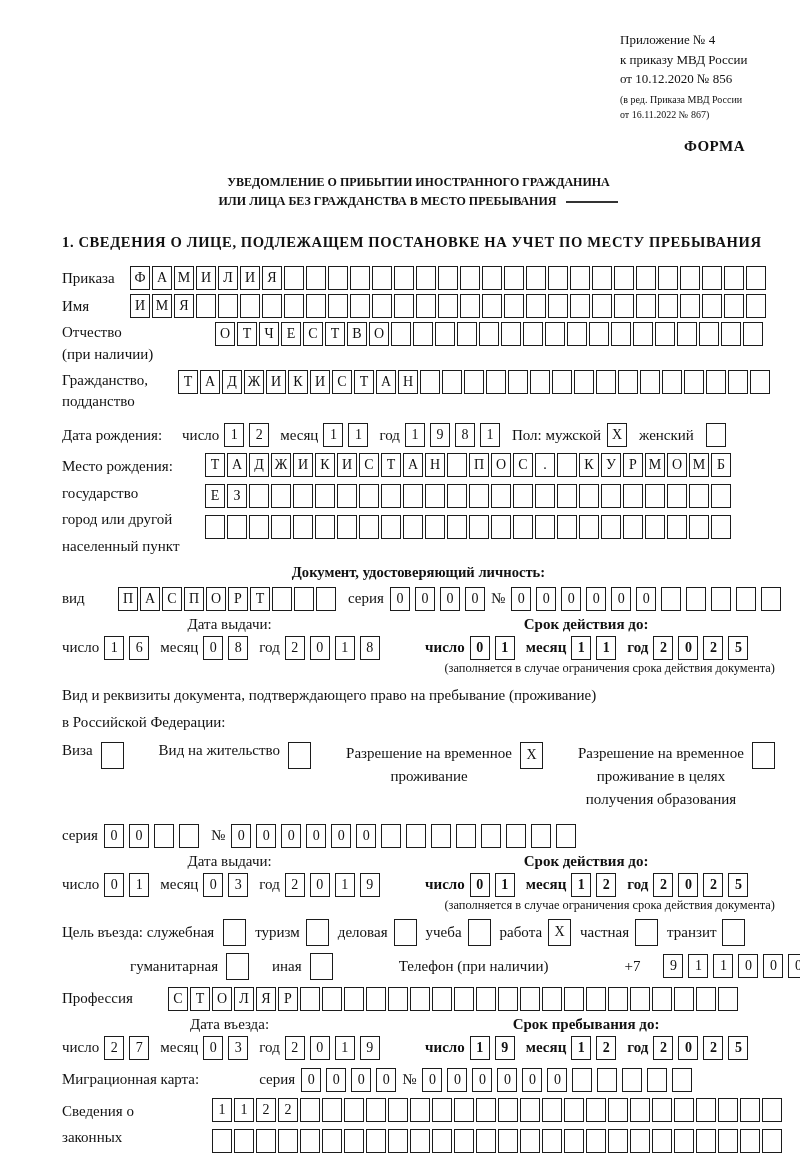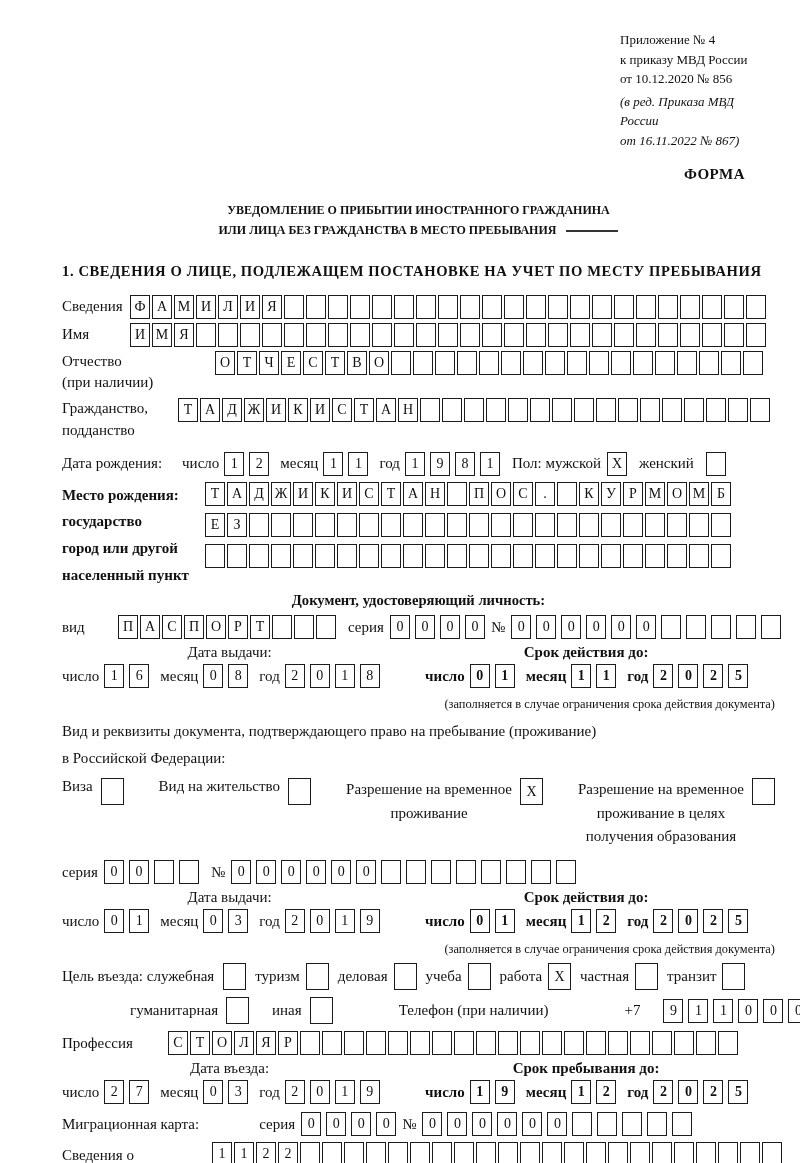--- a/index.html
+++ b/index.html
@@ -2,21 +2,21 @@
 <html><head>
 <meta charset="utf-8">
 <style>
   html,body{margin:0;padding:0;background:#fff;}
   body{width:800px;height:1163px;overflow:hidden;color:#111;
        font-family:"Liberation Serif","DejaVu Serif",serif;font-size:15px;}
   .page{padding:30px 25px 0 62px;box-sizing:border-box;width:800px;}
 
   
   .appendix{margin-left:558px;font-size:13px;line-height:1.5;}
-  .appendix .rev{font-size:13px;margin-top:3px;line-height:1.5;font-style:italic;}
+  .appendix .rev{font-size:10px;margin-top:3px;line-height:1.5;}
   .forma{text-align:right;padding-right:30px;font-weight:bold;font-size:15px;margin-top:16px;letter-spacing:0.5px;}
 
   
   .title{text-align:center;font-weight:bold;font-size:12px;line-height:1.65;margin-top:18px;}
   .uline{display:inline-block;width:52px;border-bottom:2px solid #333;margin-left:10px;transform:translateY(-2px);}
 
   .sec-heading{font-weight:bold;font-size:14.6px;letter-spacing:0.6px;margin-top:22px;margin-bottom:15px;}
 
   
   .row{display:flex;align-items:center;margin-bottom:4px;}
@@ -42,33 +42,33 @@
   
   .dg{display:inline-flex;align-items:center;flex:none;}
   .dg .dgl{margin-right:5px;}
   .dg .boxes{margin-right:11px;}
   .dg .boxes:last-child{margin-right:0;}
 
   
   .split{display:flex;align-items:flex-start;margin-bottom:4px;}
   .split .labels{flex:none;line-height:1.78;}
   .split .grid .boxes{margin-bottom:7px;}
-  .bp-labels{width:143px;font-weight:bold;}
+  .bp-labels{width:143px;}
   .rep-labels{width:150px;line-height:1.72;}
 
   .doc-heading{text-align:center;font-weight:bold;font-size:14.6px;margin:4px 0 6px;}
 
   
   .datepair{display:flex;margin-top:5px;}
   .dp-half-l{width:47%;}
   .dp-half-r{width:53%;font-weight:bold;}
   .dp-head{text-align:center;margin-bottom:3px;}
   .dp-row{display:flex;align-items:center;}
   .dp-half-r .dp-row{justify-content:flex-start;padding-left:28px;}
-  .fill-note{text-align:right;font-size:12.4px;margin-top:9px;margin-bottom:6px;}
+  .fill-note{text-align:right;font-size:12.4px;margin-top:1px;margin-bottom:6px;}
 
   .intro{line-height:1.8;}
 
   
   .opts{display:flex;justify-content:space-between;align-items:flex-start;margin:6px 0 12px;}
   .opt{display:inline-flex;align-items:flex-start;gap:8px;}
   .opt .center{text-align:center;line-height:1.55;}
 
   .purpose{display:flex;align-items:center;gap:9px;flex-wrap:nowrap;margin-bottom:7px;}
   .purpose .opt{align-items:center;gap:6px;}
@@ -92,21 +92,21 @@
   <div class="forma">ФОРМА</div>
 
   <div class="title">
     <div>УВЕДОМЛЕНИЕ О ПРИБЫТИИ ИНОСТРАННОГО ГРАЖДАНИНА</div>
     <div><span>ИЛИ ЛИЦА БЕЗ ГРАЖДАНСТВА В МЕСТО ПРЕБЫВАНИЯ</span><span class="uline"></span></div>
   </div>
 
   <div class="sec-heading">1. СВЕДЕНИЯ О ЛИЦЕ, ПОДЛЕЖАЩЕМ ПОСТАНОВКЕ НА УЧЕТ ПО МЕСТУ ПРЕБЫВАНИЯ</div>
 
   <div class="row">
-    <span class="lbl w-surname">Сведения</span>
+    <span class="lbl w-surname">Приказа</span>
     <span class="boxes">
         <span class="cell">Ф</span>
         <span class="cell">А</span>
         <span class="cell">М</span>
         <span class="cell">И</span>
         <span class="cell">Л</span>
         <span class="cell">И</span>
         <span class="cell">Я</span>
         <span class="cell"></span>
         <span class="cell"></span>

